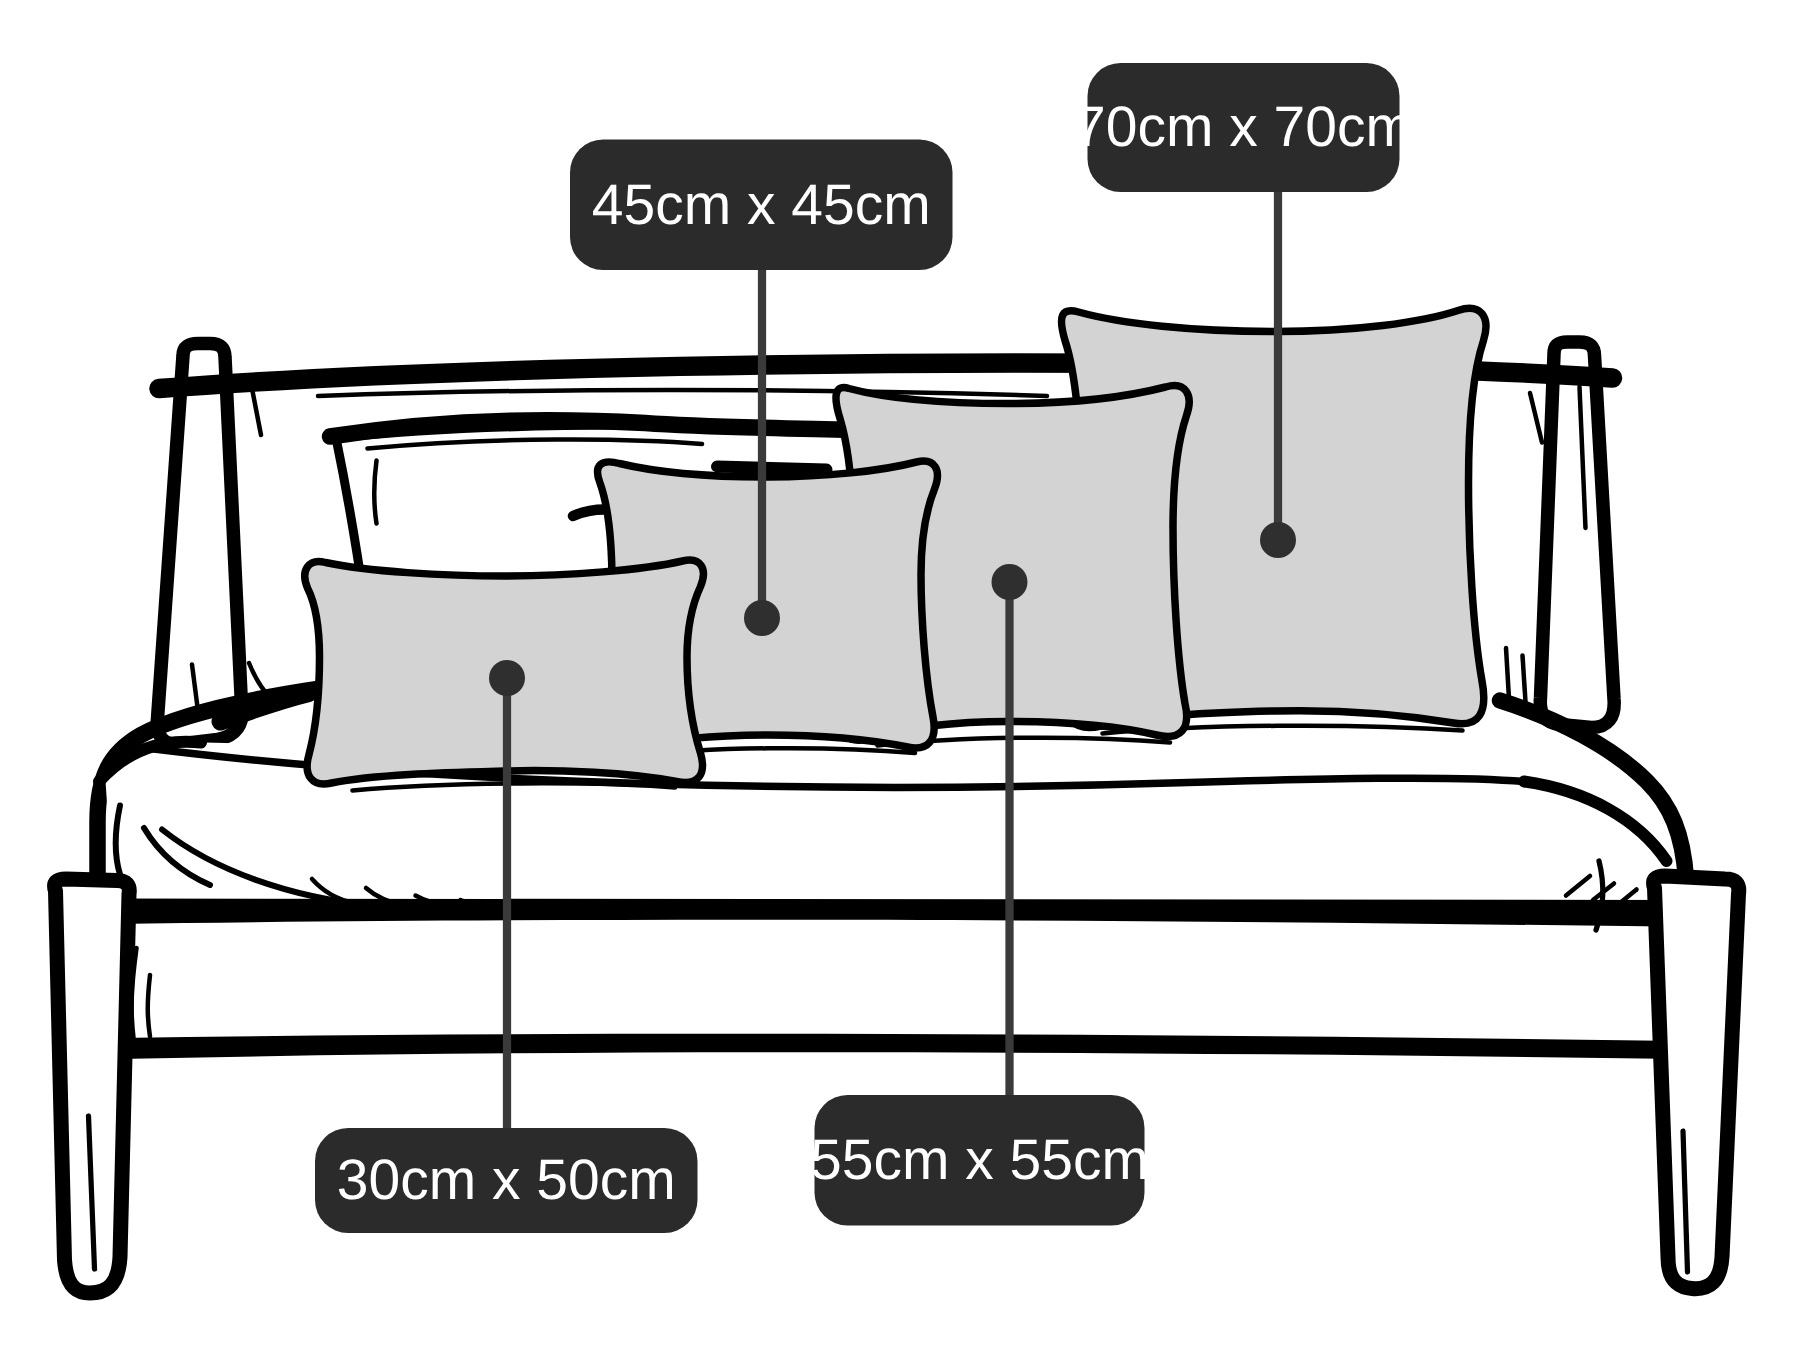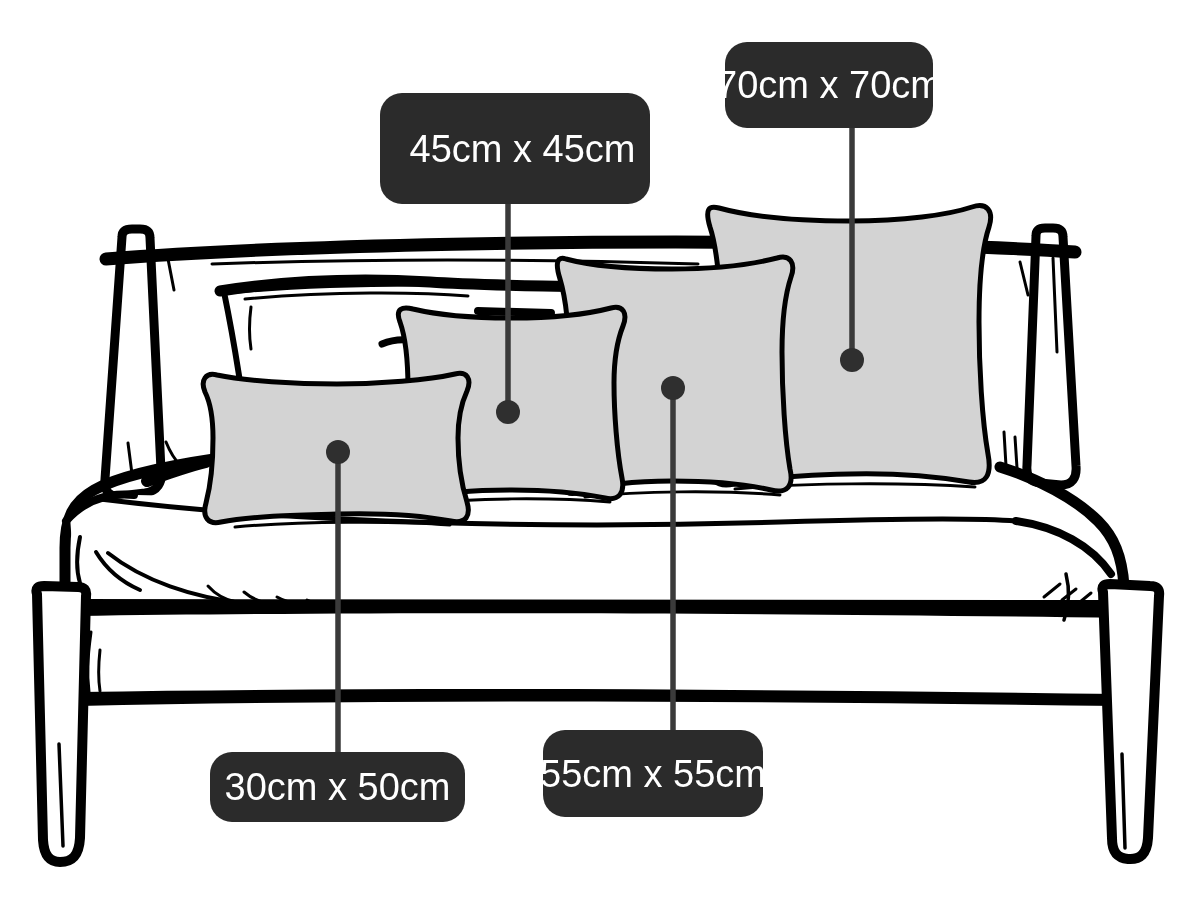--- a/index.html
+++ b/index.html
@@ -135,17 +135,17 @@
       <line class="callout-line" x1="673" y1="388" x2="673" y2="730"></line>
       <circle class="callout-dot" r="12" cx="673" cy="388"></circle>
     </g>
     <g>
       <line class="callout-line" x1="852" y1="360" x2="852" y2="128"></line>
       <circle class="callout-dot" r="12" cx="852" cy="360"></circle>
     </g>
   </svg>
 
   <div class="size-label" style="left: 210px; top: 752px; width: 255px; height: 70px;">30cm x 50cm</div>
-  <div class="size-label" style="left: 380px; top: 93px; width: 255px; height: 111px; padding-left: 15px;">45cm x 45cm</div>
+  <div class="size-label" style="left: 380px; top: 93px; width: 255px; height: 87px;">45cm x 45cm</div>
   <div class="size-label" style="left: 543px; top: 730px; width: 220px; height: 87px;">55cm x 55cm</div>
   <div class="size-label" style="left: 725px; top: 42px; width: 208px; height: 86px;">70cm x 70cm</div>
 
 </div>
 
 </body></html>

